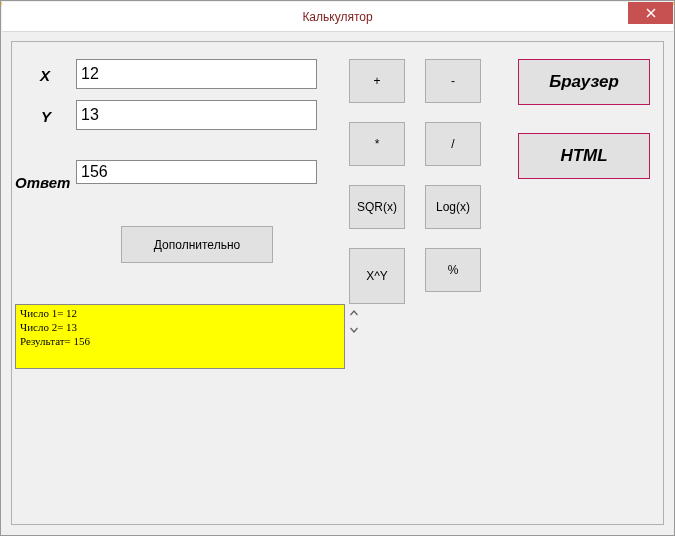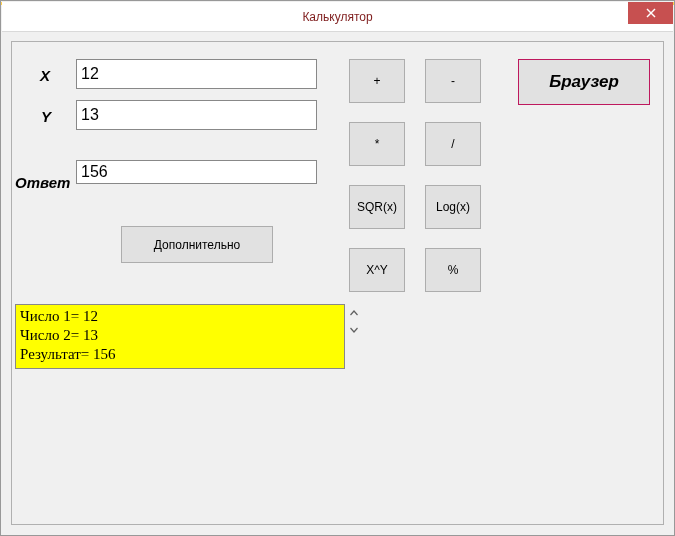--- a/index.html
+++ b/index.html
@@ -99,21 +99,21 @@
     font-size: 12px;
     cursor: default;
   }
   .btn-extra  { left: 109px; top: 184px; width: 152px; height: 37px; }
   .btn-plus   { left: 337px; top: 17px;  width: 56px; height: 44px; }
   .btn-minus  { left: 413px; top: 17px;  width: 56px; height: 44px; }
   .btn-mul    { left: 337px; top: 80px;  width: 56px; height: 44px; }
   .btn-div    { left: 413px; top: 80px;  width: 56px; height: 44px; }
   .btn-sqr    { left: 337px; top: 143px; width: 56px; height: 44px; }
   .btn-log    { left: 413px; top: 143px; width: 56px; height: 44px; }
-  .btn-pow    { left: 337px; top: 206px; width: 56px; height: 44px; }
+  .btn-pow    { left: 337px; top: 206px; width: 56px; height: 56px; }
   .btn-pct    { left: 413px; top: 206px; width: 56px; height: 44px; }
   .btn-big {
     position: absolute;
     background: #e1e1e1;
     border: 1px solid #be185d;
     box-sizing: border-box;
     display: flex;
     align-items: center;
     justify-content: center;
     font-family: "Segoe UI", Tahoma, Arial, sans-serif;
@@ -133,21 +133,21 @@
     height: 65px;
     display: flex;
   }
   .log-text {
     flex: 1;
     background: #ffff00;
     border: 1px solid #888;
     box-sizing: border-box;
     padding: 2px 4px;
     font-family: "Times New Roman", serif;
-    font-size: 15px;
+    font-size: 11px;
     line-height: 1.25;
     white-space: pre;
     overflow: hidden;
   }
   .scrollbar {
     width: 17px;
     background: #f0f0f0;
     display: flex;
     flex-direction: column;
     justify-content: flex-start;
@@ -196,20 +196,21 @@
     <div class="btn btn-plus">+</div>
     <div class="btn btn-minus">-</div>
     <div class="btn btn-mul">*</div>
     <div class="btn btn-div">/</div>
     <div class="btn btn-sqr">SQR(x)</div>
     <div class="btn btn-log">Log(x)</div>
     <div class="btn btn-pow">X^Y</div>
     <div class="btn btn-pct">%</div>
 
     <div class="btn-big btn-browser">Браузер</div>
+    <div class="btn-big btn-html">HTML</div>
 
     <div class="log-area">
       <div class="log-text">Число 1= 12
 Число 2= 13
 Результат= 156</div>
       <div class="scrollbar">
         <div class="scroll-btn">
           <span>
             <svg width="8" height="6" viewBox="0 0 8 6">
                 <polyline points="0.5,5 4,1 7.5,5" fill="none" stroke="#606060" stroke-width="1.2"></polyline>

